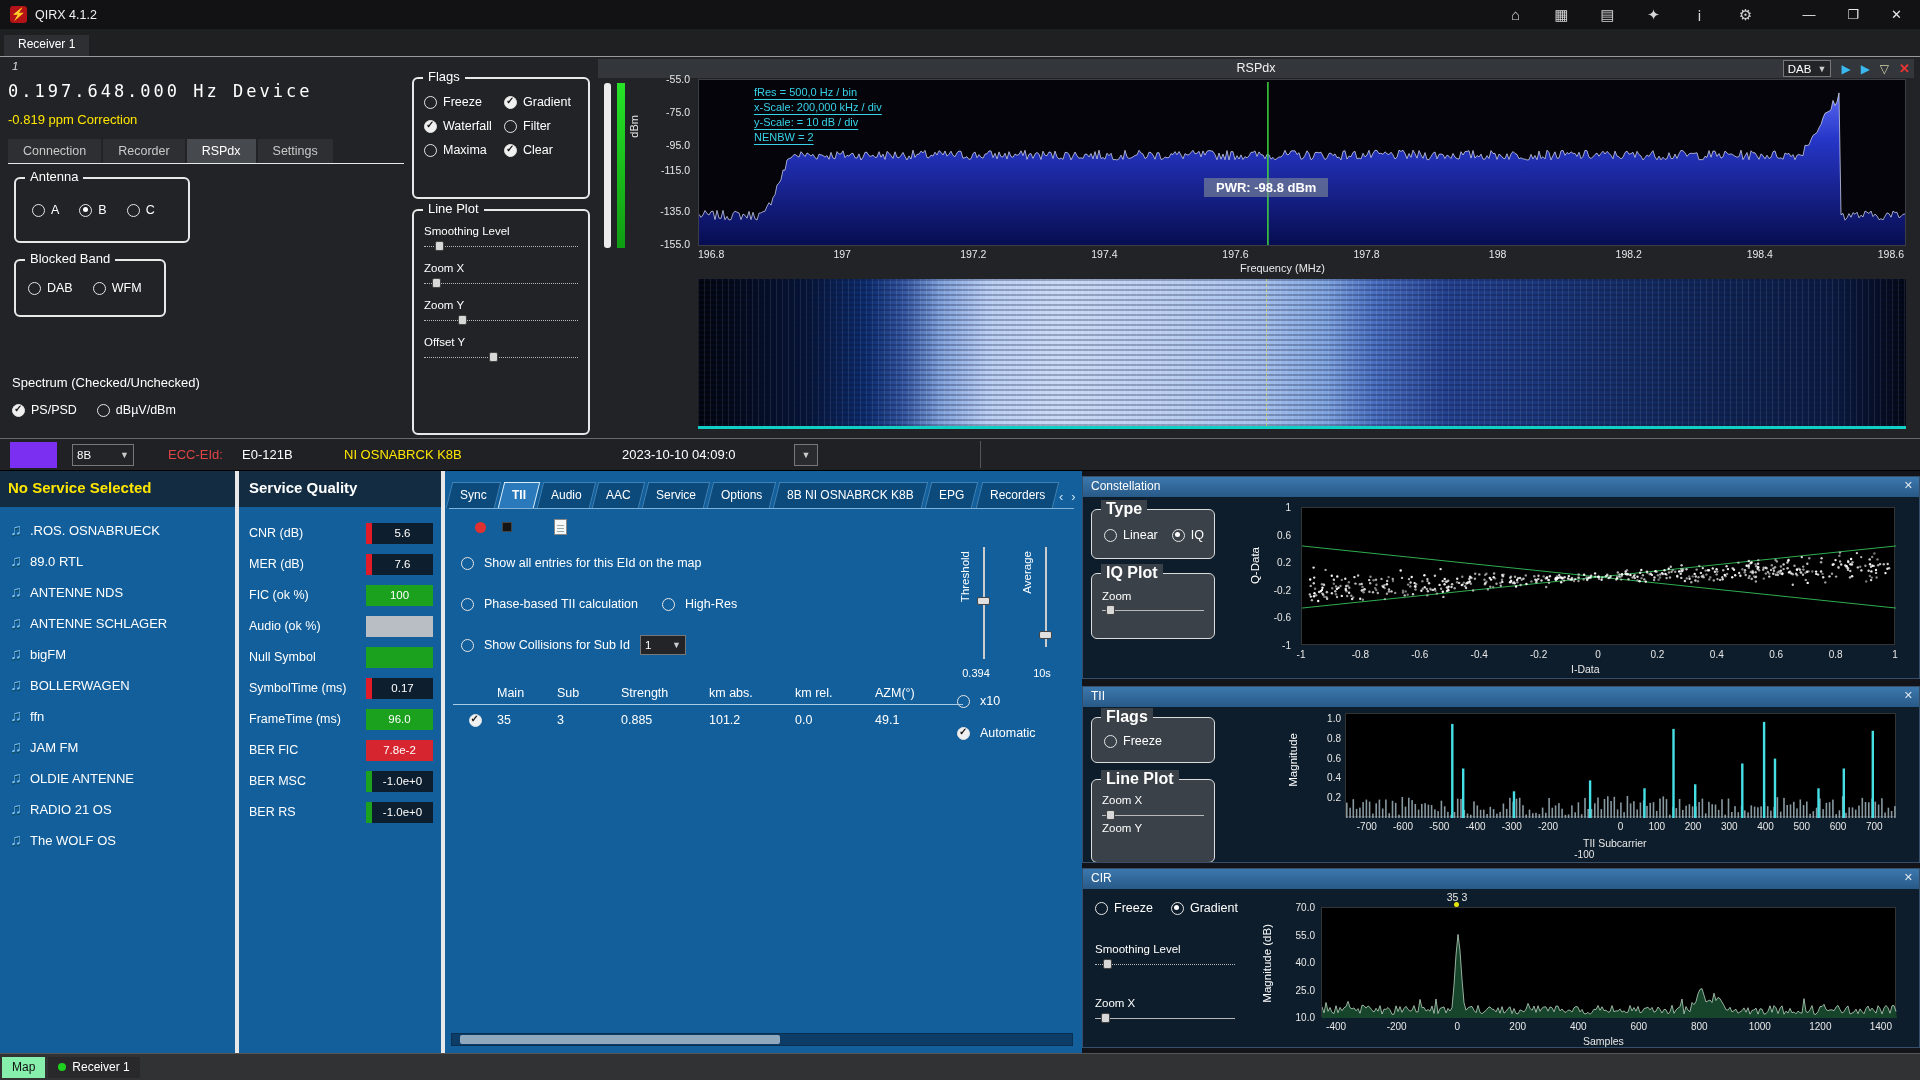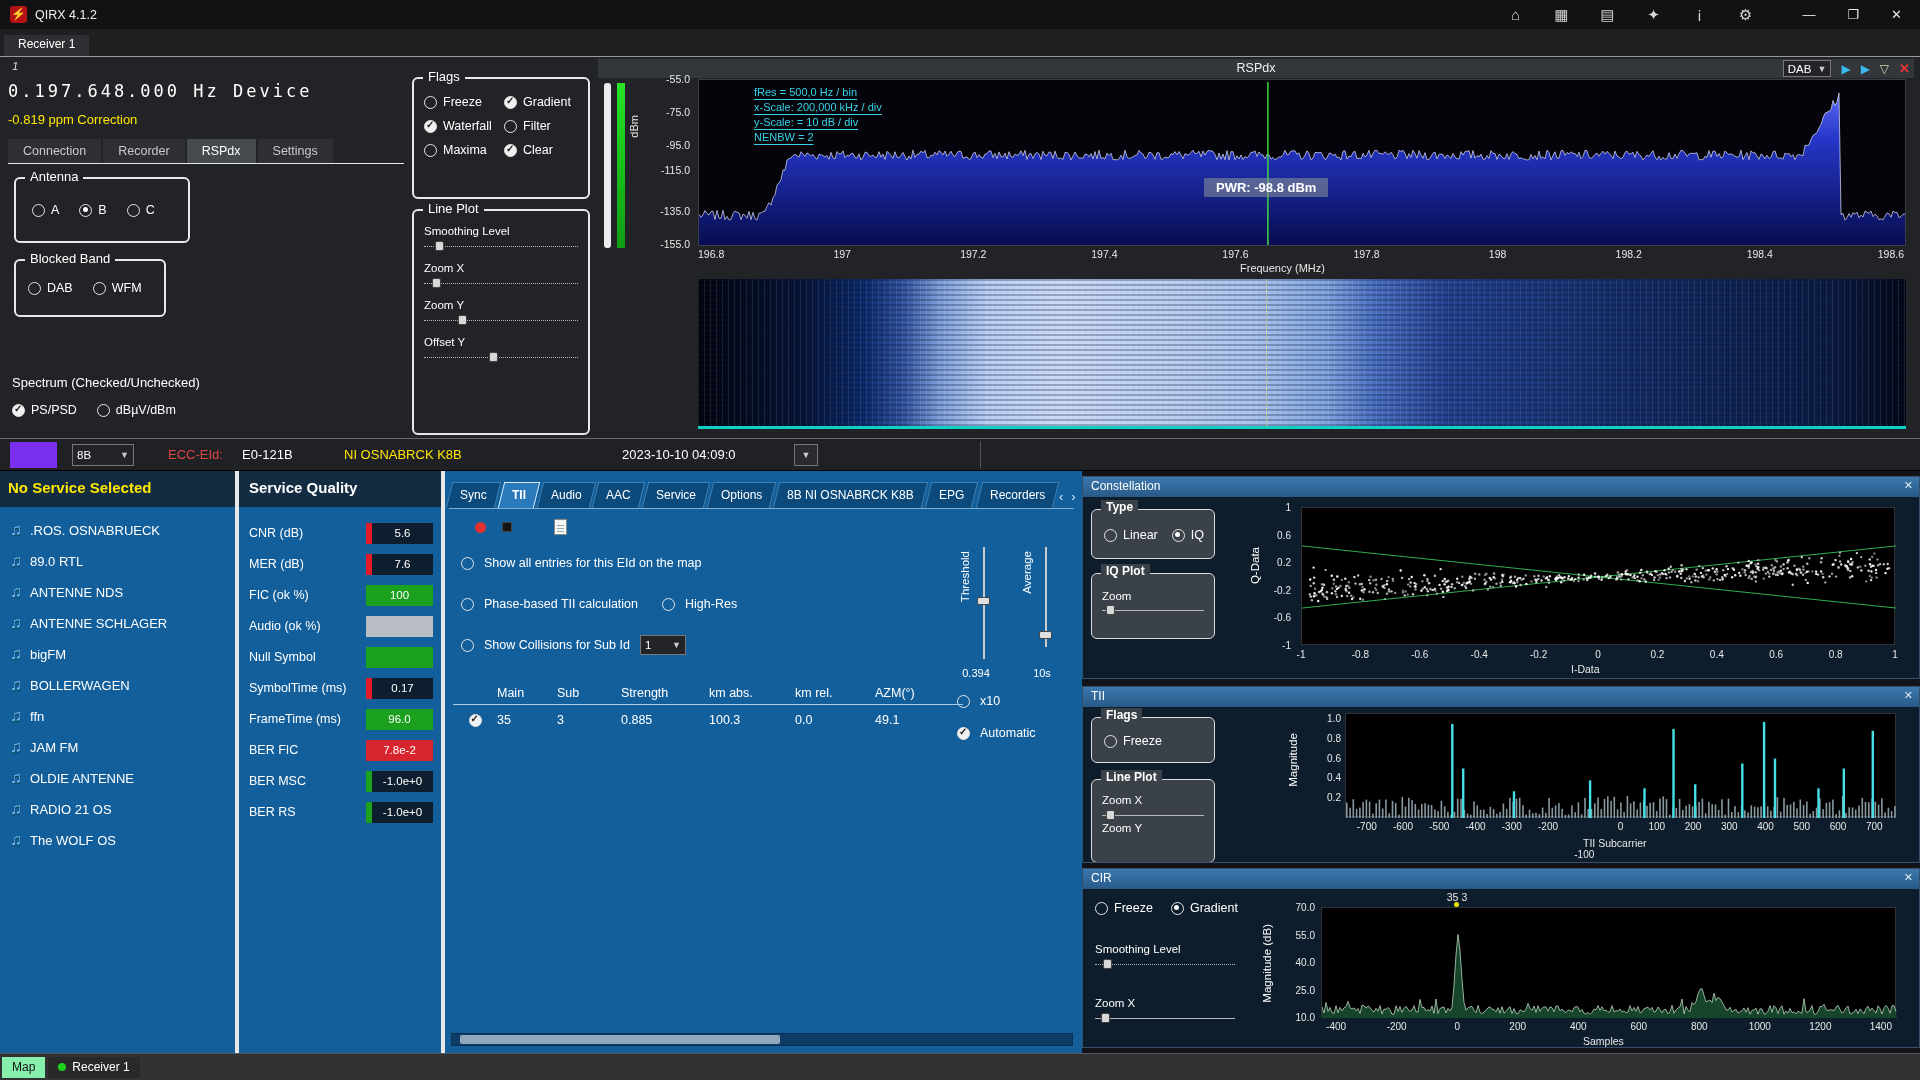--- a/index.html
+++ b/index.html
@@ -131,21 +131,21 @@
 .tt-row{height:30px;font-size:12.5px;color:#fff}
 .tt-check{justify-self:center}
 .hscroll{position:absolute;left:6px;top:562px;width:622px;height:13px;background:#0d3d66;border:1px solid #0a2f50}
 .hthumb{position:absolute;left:8px;top:1px;width:320px;height:9px;background:#8fa8bd;border-radius:2px}
 
 .right-col{position:absolute;left:1082px;top:0;width:838px;height:582px;background:#131419}
 .rpanel{position:absolute;left:0;width:838px;background:#0e1d2b;border:1px solid #36506b}
 .phdr{height:20px;background:linear-gradient(#3c78ad,#285a88);font-size:12px;color:#fff;padding:2px 8px;position:relative}
 .phdr .close-x{position:absolute;right:6px;top:2px;color:#dfe8f0;font-size:11px}
 .gbox.gray{background:#3a4148;border:1.5px solid #dcdcdc}
-.gbox.gray .gtitle{background:#3a4148;font-weight:bold;font-size:12px}
+.gbox.gray .gtitle{background:#3a4148;font-weight:bold;font-size:16px}
 .plot{position:absolute;background:#000;border:1px solid #333}
 .ptick{position:absolute;font-size:10px;color:#e8e8e8}
 .plabel{position:absolute;font-size:10.5px;color:#e8e8e8}
 .cir-dot{position:absolute;width:5px;height:5px;border-radius:50%;background:#e6e600}
 .peak-lab{position:absolute;font-size:10.5px;color:#e8e8e8;width:40px;text-align:center}
 
 .statusbar{position:absolute;left:0;top:1053px;width:1920px;height:27px;background:#313234;border-top:1px solid #555;display:flex;align-items:center;gap:3px;padding-left:2px}
 .sb-tab{height:21px;padding:3px 10px;font-size:12px;display:flex;align-items:center;gap:6px}
 .sb-tab.inactive{background:#86efac;color:#111}
 .sb-tab.active{background:#29292b;color:#fff}
@@ -549,21 +549,21 @@
             <span>km abs.</span>
             <span>km rel.</span>
             <span>AZM(°)</span>
           </div>
         <div id="tt-rows">
             <div class="tt-row">
               <span class="chk tt-check on"></span>
               <span>35</span>
               <span>3</span>
               <span>0.885</span>
-              <span>100.3</span>
+              <span>101.2</span>
               <span>0.0</span>
               <span>49.1</span>
             </div>
           </div>
       </div>
 
       <div class="hscroll">
         <div class="hthumb"></div>
       </div>
     </div>

